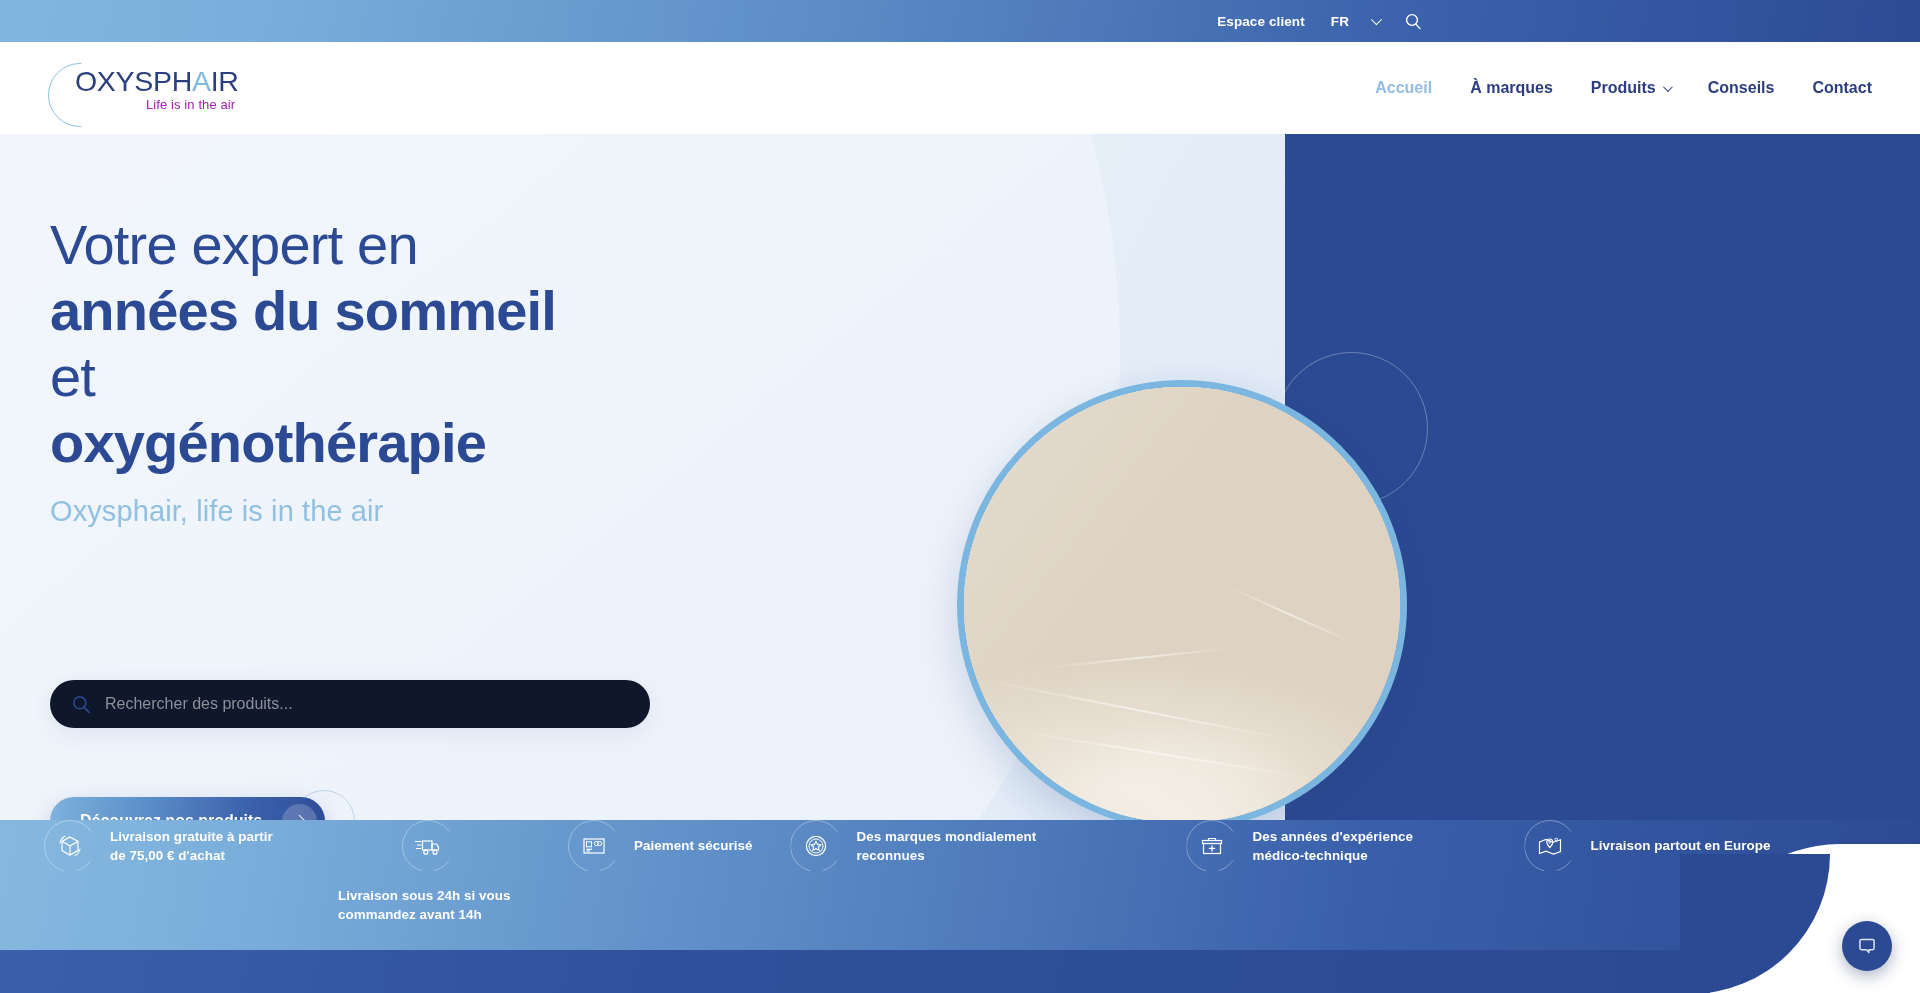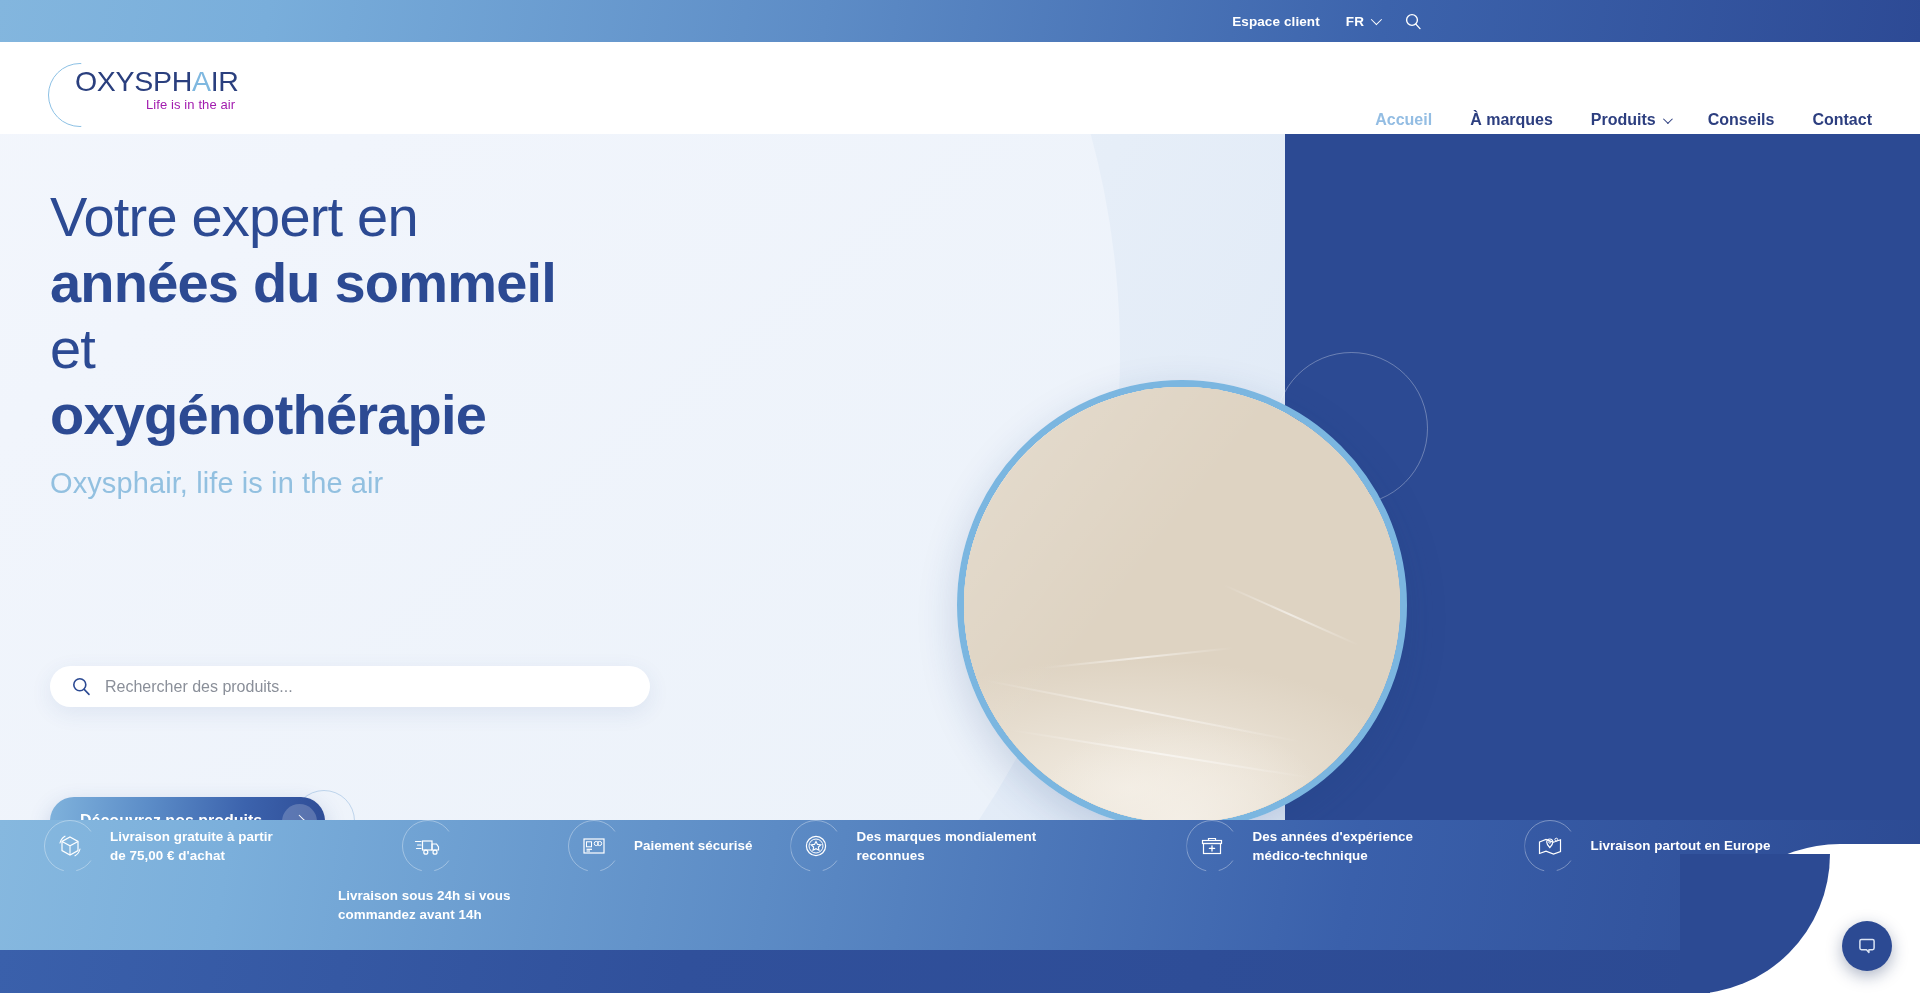--- a/index.html
+++ b/index.html
@@ -25,21 +25,21 @@
     gap: 26px;
   }
   .topbar-link {
     color: #ffffff;
     font-size: 13.5px;
     font-weight: 700;
     letter-spacing: 0.1px;
     cursor: pointer;
     white-space: nowrap;
   }
-  .lang-wrap { display: flex; align-items: center; gap: 7px; cursor: pointer; text-align: right; }
+  .lang-wrap { display: flex; align-items: center; gap: 22px; cursor: pointer; text-align: right; }
   .chev-sm {
     display: inline-block;
     width: 8px; height: 8px;
     border-right: 1.6px solid #ffffff;
     border-bottom: 1.6px solid #ffffff;
     transform: rotate(45deg) translateY(-2px);
   }
   .search-glass { width: 17px; height: 17px; cursor: pointer; }
 
   
@@ -76,21 +76,21 @@
     position: absolute; left: 98px; top: 40px;
     font-size: 13px;
     color: #a21caf;
     letter-spacing: 0.1px;
     white-space: nowrap;
   }
 
   .nav {
     position: absolute; right: 48px; top: 50%;
     transform: translateY(-50%);
-    display: flex; align-items: flex-end; gap: 38px; margin-top: 32px;
+    display: flex; align-items: flex-end; gap: 38px;
   }
   .nav-item {
     font-size: 16px;
     font-weight: 700;
     color: #2c3e7f;
     cursor: pointer;
     white-space: nowrap;
     display: flex; align-items: center; gap: 7px;
   }
   .nav-item.active { color: #93bde3; }
@@ -135,36 +135,37 @@
     position: absolute;
     left: 50px; top: 50px;
     width: 660px;
     z-index: 6;
   }
   .hero-h1 {
     color: #2c4a93;
     font-size: 56px;
     line-height: 1.18;
     letter-spacing: -0.8px;
+    margin-top: 28px;
   }
   .hero-h1 .thin { font-weight: 400; display: block; }
   .hero-h1 .bold { font-weight: 700; display: block; }
   .hero-sub {
     margin-top: 19px;
     color: #92c0e0;
     font-size: 29px;
     font-weight: 400;
     letter-spacing: 0.1px;
   }
 
   .search-box {
     position: absolute;
-    left: 50px; top: 532px;
-    width: 600px; height: 41px;
-    background: #ffffff;
+    left: 50px; top: 546px;
+    width: 600px; height: 48px;
+    background: #0f172a;
     border-radius: 26px;
     box-shadow: 0 6px 22px rgba(44,74,147,0.09);
     display: flex; align-items: center;
     padding: 0 22px;
     gap: 14px;
     z-index: 6;
   }
   .search-box .glass { width: 19px; height: 19px; flex: 0 0 auto; }
   .search-input {
     border: 0; outline: 0; background: transparent;

